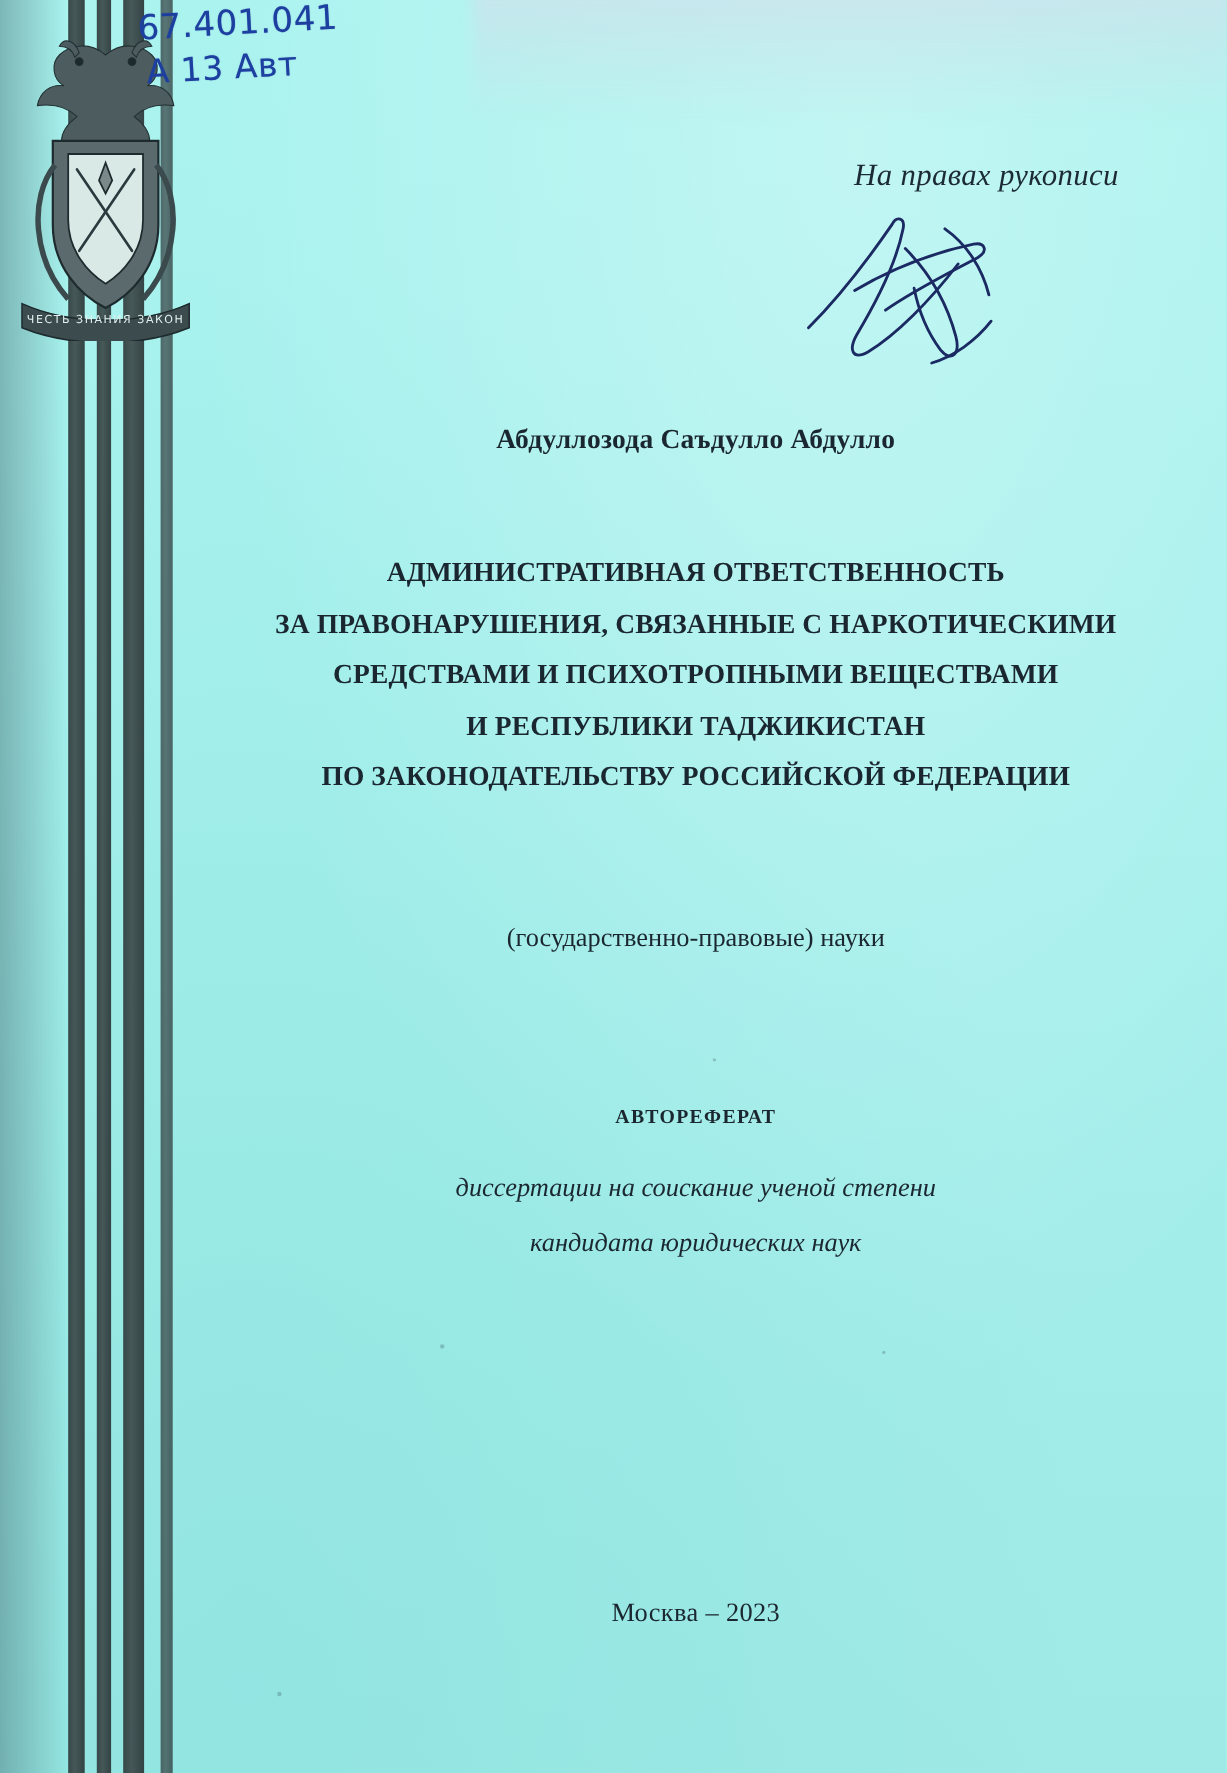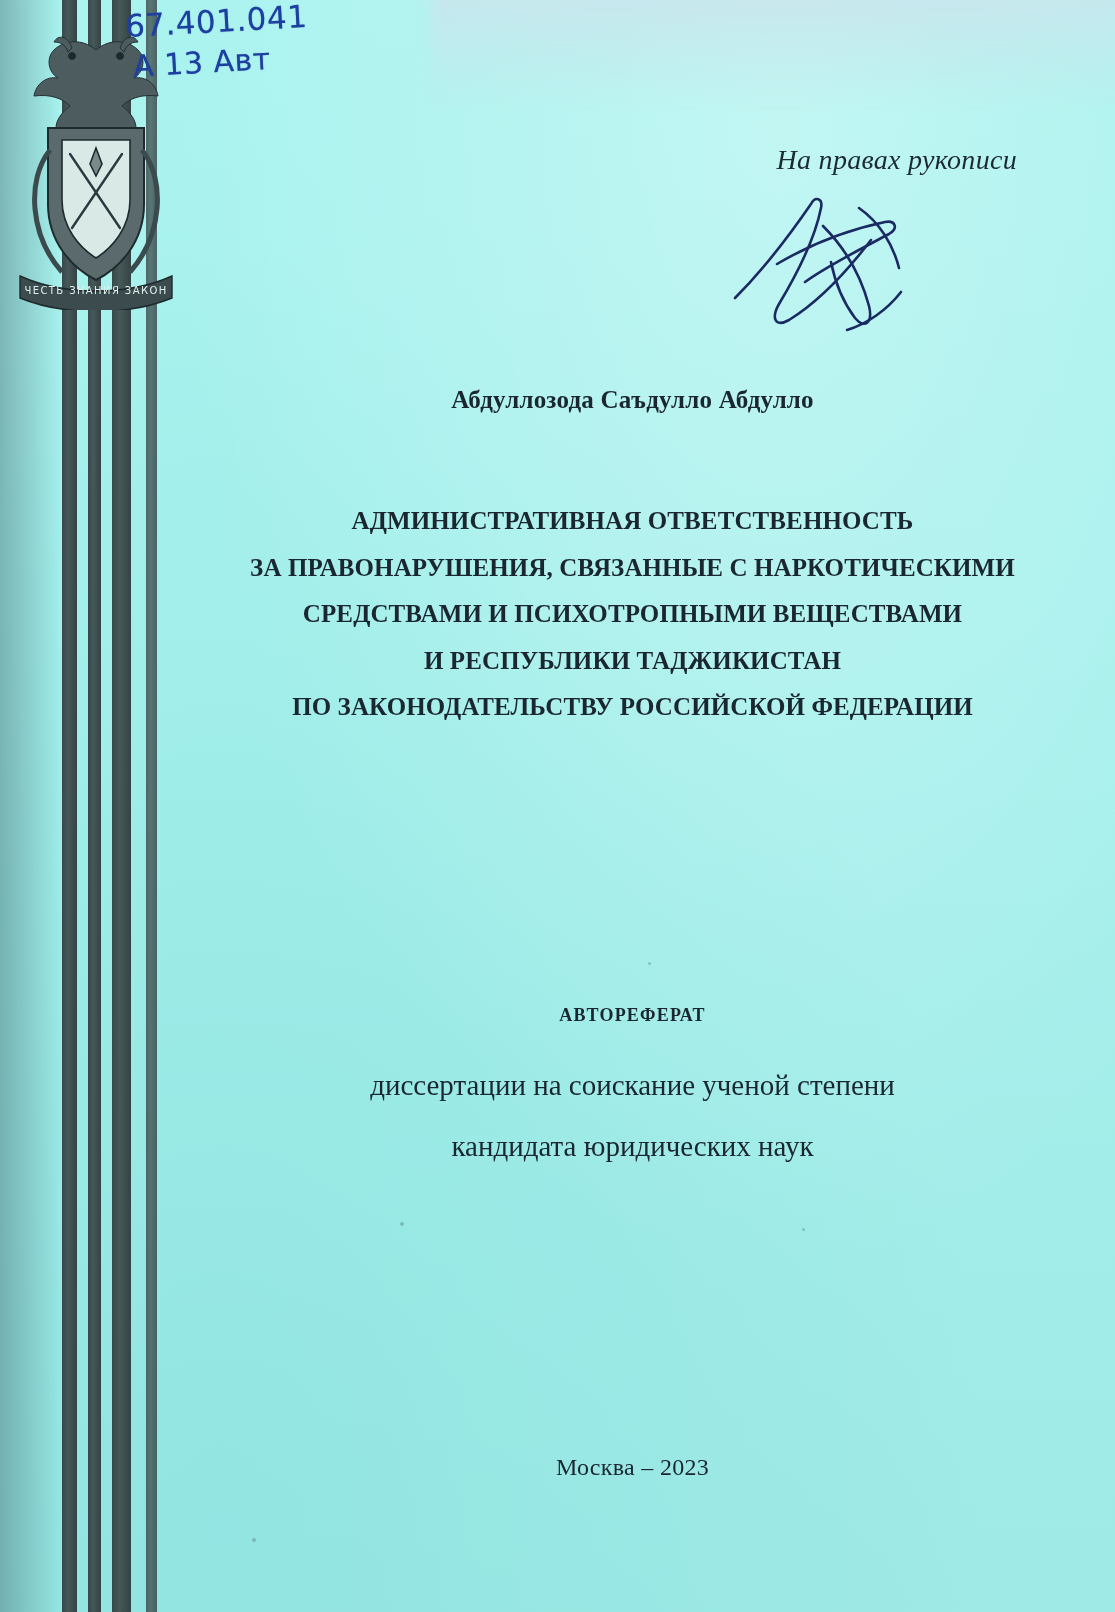--- a/index.html
+++ b/index.html
@@ -157,22 +157,23 @@
     top: 1005px;
     left: 0; right: 0;
     font-size: 18px;
     font-weight: bold;
     letter-spacing: 1.2px;
   }
   .abstract-sub {
     position: absolute;
     top: 1055px;
     left: 0; right: 0;
-    font-size: 29px;
+    font-size: 24px;
     line-height: 2.1;
+    font-style: italic;
   }
   .abstract-sub span { display: block; }
   .place-year {
     position: absolute;
     top: 1430px;
     left: 0; right: 0;
     font-size: 24px;
     letter-spacing: 0.3px;
     margin-top: 24px;
   }
@@ -257,20 +258,21 @@
 
     <div class="title">
       <span>АДМИНИСТРАТИВНАЯ ОТВЕТСТВЕННОСТЬ</span>
       <span>ЗА ПРАВОНАРУШЕНИЯ, СВЯЗАННЫЕ С НАРКОТИЧЕСКИМИ</span>
       <span>СРЕДСТВАМИ И ПСИХОТРОПНЫМИ ВЕЩЕСТВАМИ</span>
       <span>И РЕСПУБЛИКИ ТАДЖИКИСТАН</span>
       <span>ПО ЗАКОНОДАТЕЛЬСТВУ РОССИЙСКОЙ ФЕДЕРАЦИИ</span>
     </div>
 
     <div class="specialty">
+      <span>(государственно-правовые) науки</span>
     </div>
 
     <div class="abstract-heading">АВТОРЕФЕРАТ</div>
 
     <div class="abstract-sub">
       <span>диссертации на соискание ученой степени</span>
       <span>кандидата юридических наук</span>
     </div>
 
     <div class="place-year">Москва – 2023</div>

